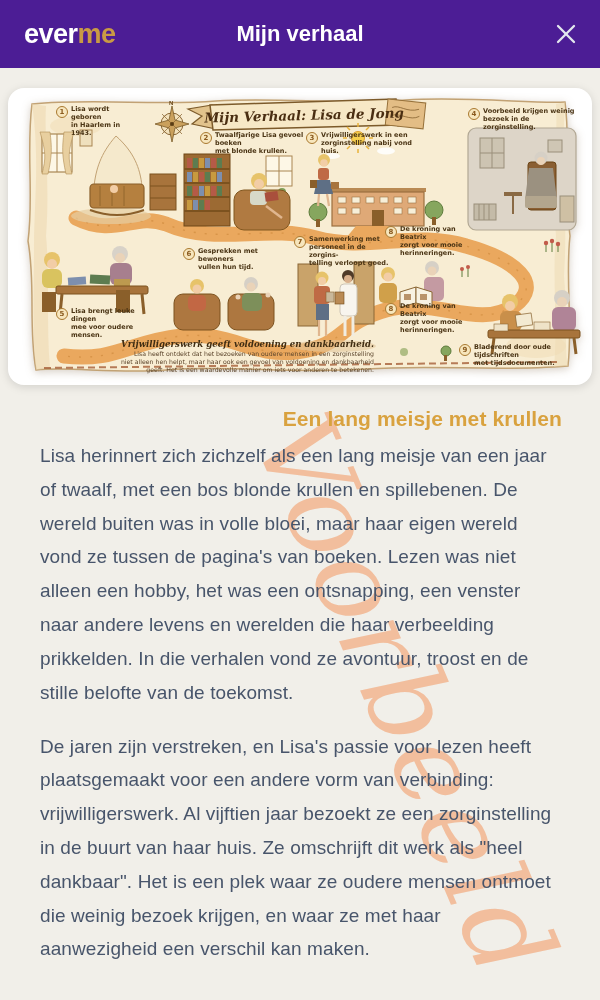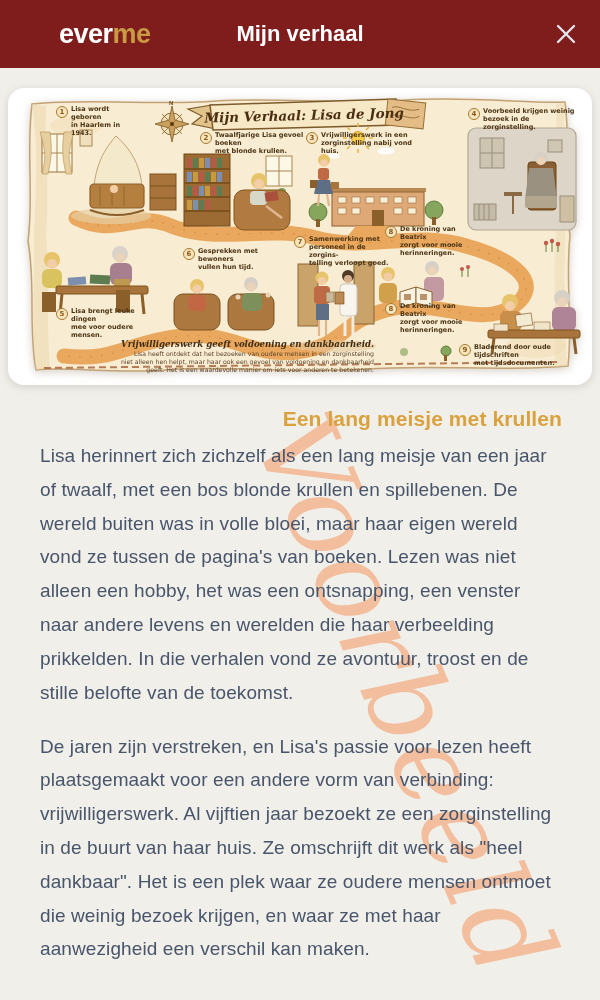--- a/index.html
+++ b/index.html
@@ -5,22 +5,22 @@
   * { margin:0; padding:0; box-sizing:border-box; }
   html,body { width:600px; height:1000px; overflow:hidden; }
   body {
     font-family:"Liberation Sans", sans-serif;
     background:#f1efe9;
     position:relative;
   }
 
   
   .app-header {
-    position:relative; height:68px; background:#7f1d1d;
-    display:flex; align-items:center; z-index:5;padding-left:35px;
+    position:relative; height:68px; background:#4c1d95;
+    display:flex; align-items:center; z-index:5;
   }
   .logo { font-size:27px; font-weight:700; margin-left:24px; letter-spacing:-.5px; }
   .logo .lg-a { color:#ffffff; }
   .logo .lg-b { color:#c99a44; }
   .hdr-title {
     position:absolute; left:50%; top:50%; transform:translate(-50%,-50%);
     color:#ffffff; font-size:22px; font-weight:700; white-space:nowrap;text-align:center;
   }
   .close-btn {
     position:absolute; right:10px; top:50%; transform:translateY(-50%);

